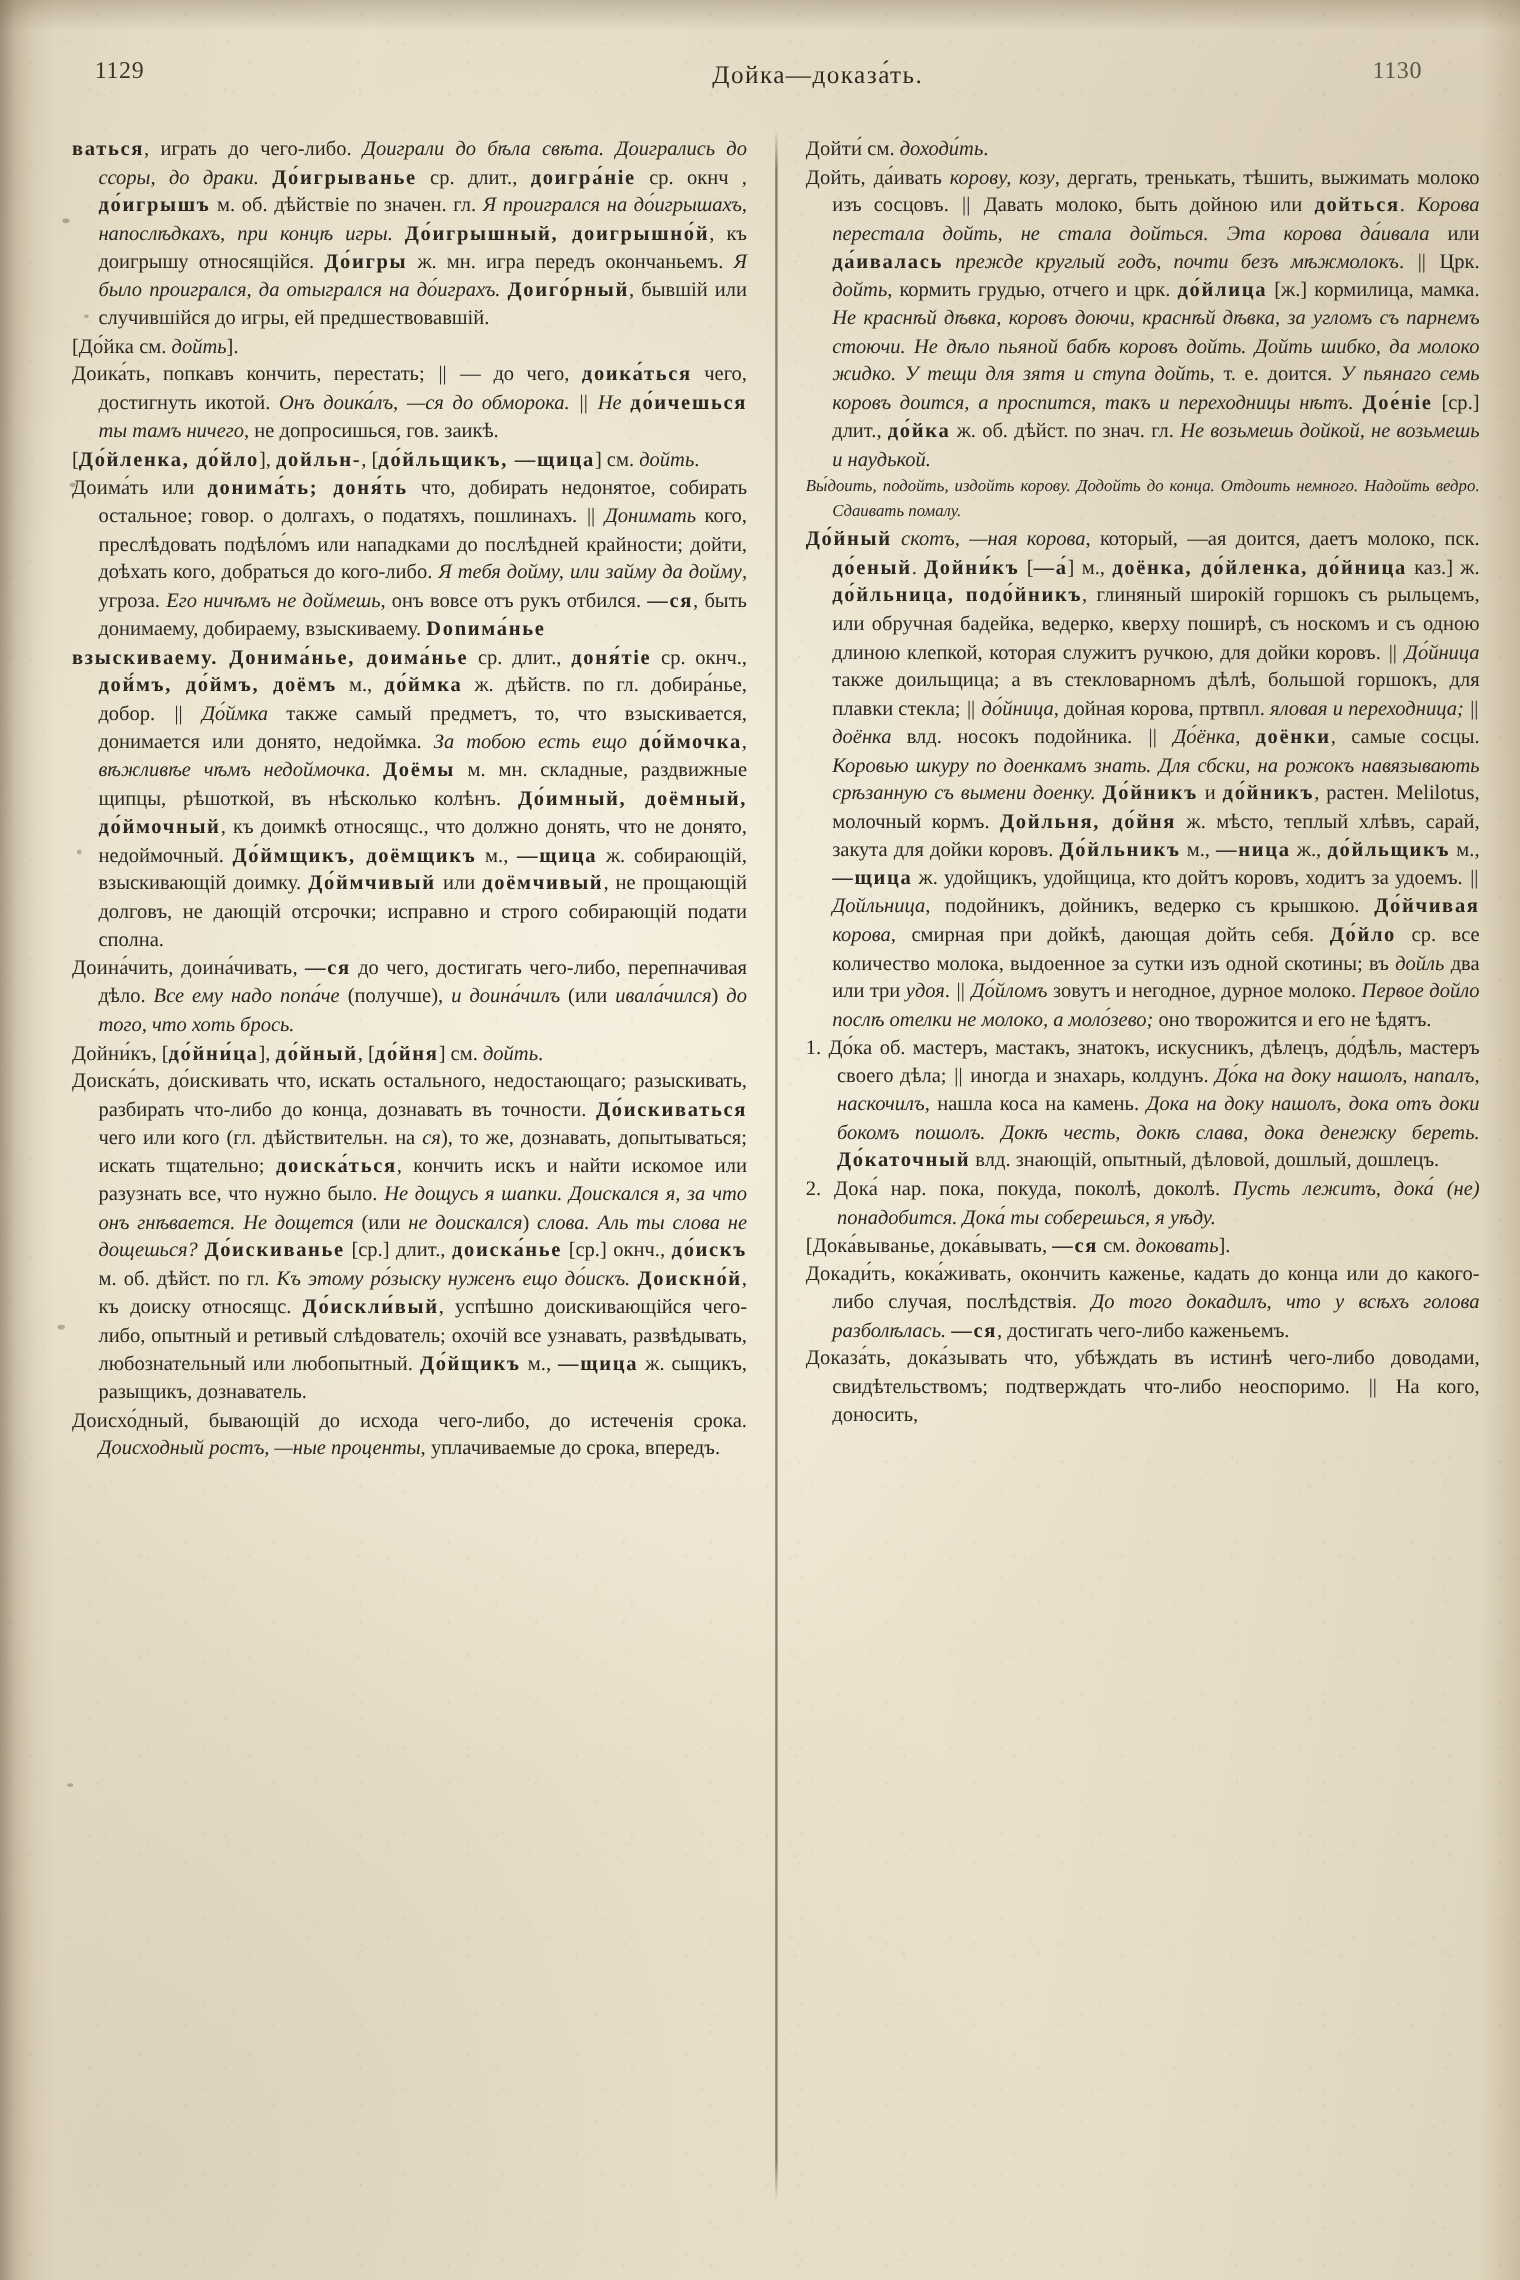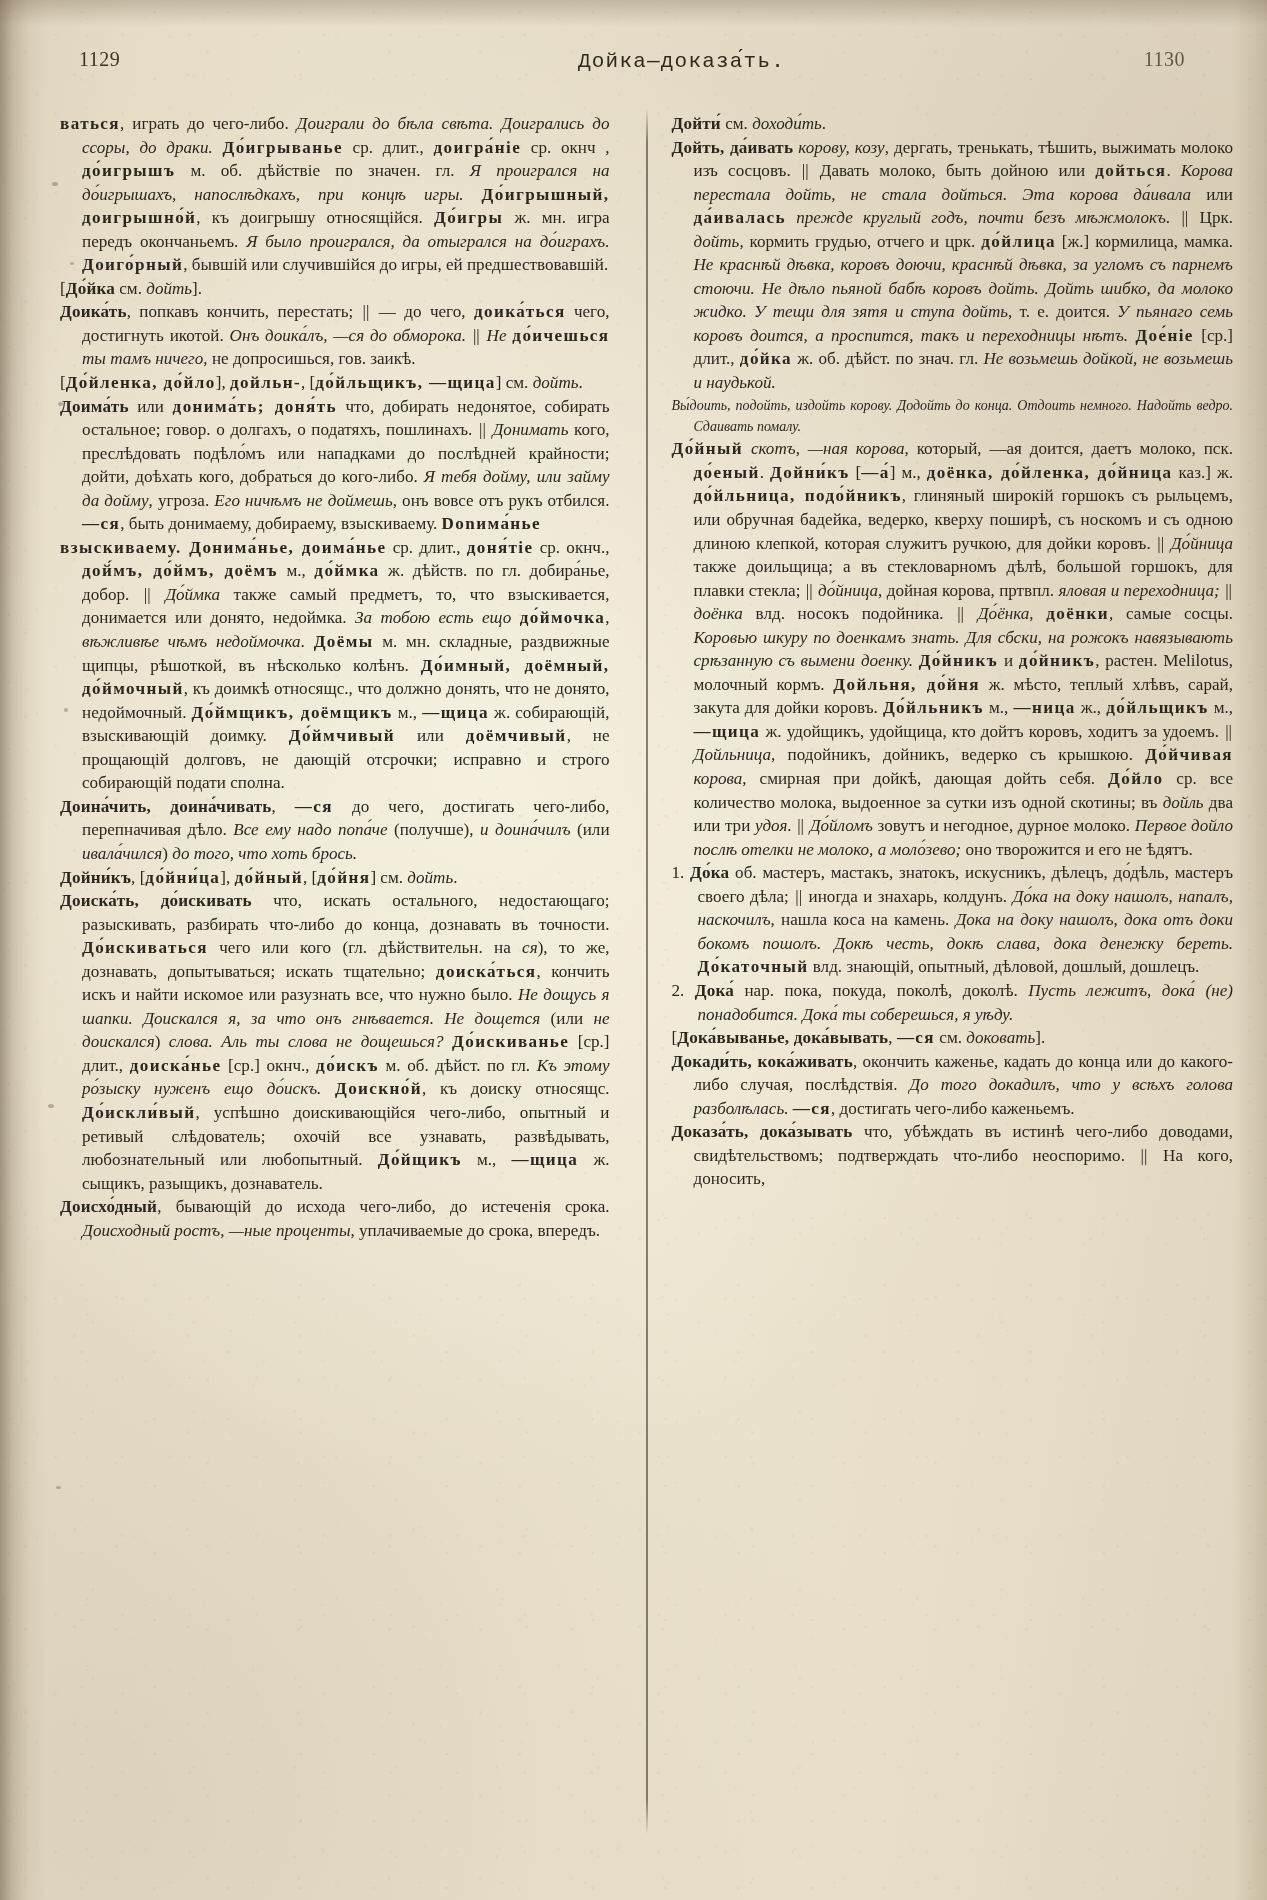--- a/index.html
+++ b/index.html
@@ -80,42 +80,41 @@
   .folio-right { right: 42px; opacity: 0.78; margin-left: 22px; }
   .running-head {
     position: absolute;
     left: 0; right: 0;
     top: 2px;
     text-align: center;
     font-size: 21px;
     letter-spacing: 1.2px;
     color: #2e291f;
     padding-left: 70px;
-    font-family: Liberation Mono, monospace;
   }
 
   
   .columns {
     position: absolute;
     left: 60px;
     right: 34px;
     top: 112px;
     bottom: 66px;
     display: flex;
   }
   .col {
     width: 50%;
     box-sizing: border-box;
     font-size: 17.1px;
     line-height: 23.55px;
     text-align: justify;
     text-justify: inter-word;
     hyphens: none;
   }
-  .col-left  { padding-right: 36px; }
+  .col-left  { padding-right: 23px; }
   .col-right { padding-left: 24px; }
   .rule {
     width: 2px;
     align-self: stretch;
     background: linear-gradient(180deg, rgba(70,60,44,0.0) 0%, rgba(70,60,44,0.62) 2%, rgba(70,60,44,0.62) 98%, rgba(70,60,44,0.0) 100%);
     margin-top: -4px;
   }
 
   
   p.entry {
@@ -131,21 +130,21 @@
   p.entry.small {
     font-size: 14px;
     line-height: 21.4px;
   }
 
   
   b.hw {
     font-weight: bold;
     letter-spacing: 1.4px;
   }
-  b.hw0 { font-weight: bold; letter-spacing: 0.2px; }
+  b.hw0 { font-weight: normal; letter-spacing: 0.2px; }
   i.ex { font-style: italic; }
   span.ab { font-style: normal; }
   span.bar { letter-spacing: 0; padding: 0 1px; }
 
   
   .fleck {
     position: absolute;
     background: rgba(95,80,58,0.38);
     border-radius: 50%;
     pointer-events: none;

